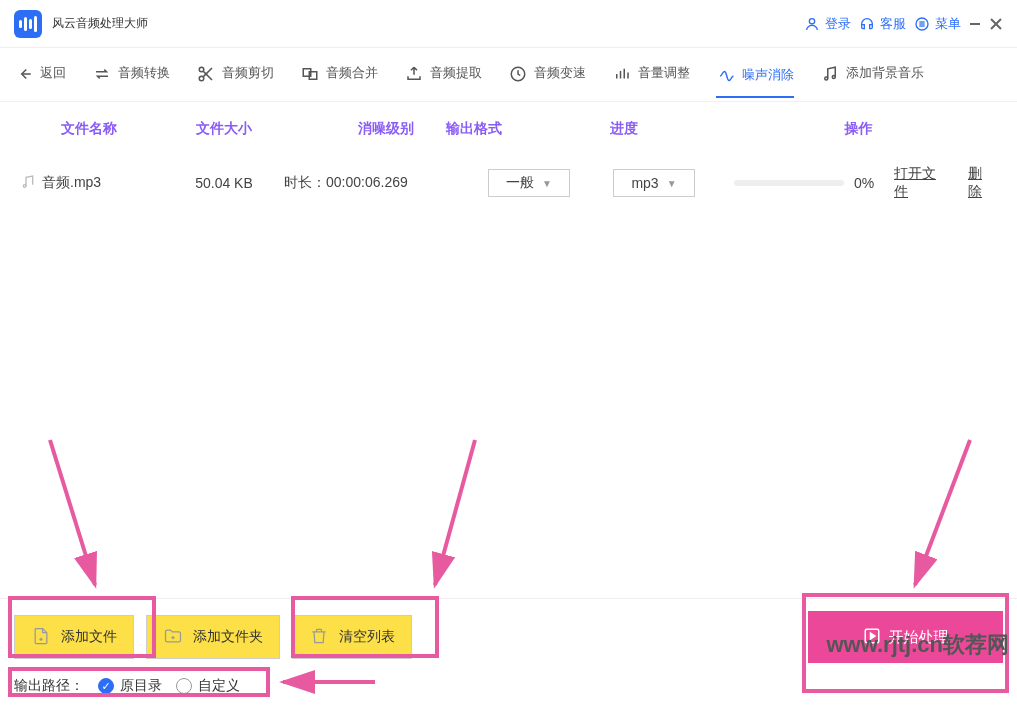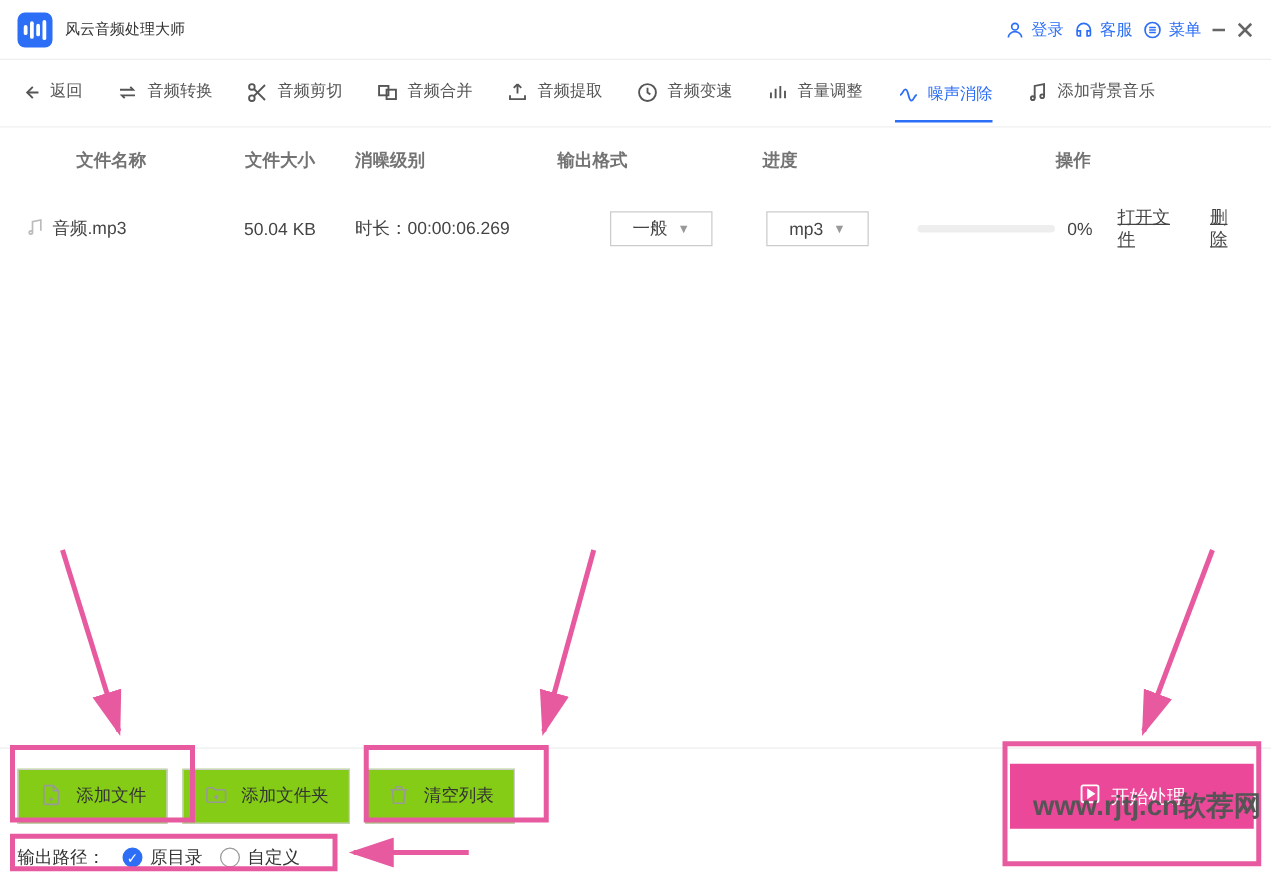--- a/index.html
+++ b/index.html
@@ -15,46 +15,46 @@
 .titlebar-right { display: flex; align-items: center; gap: 7px; }
 .tb-item { display: flex; align-items: center; gap: 4px; color: #2d6ef7; cursor: pointer; font-size: 13px; }
 .tb-icon { width: 18px; height: 18px; display:flex;align-items:center;justify-content:center; }
 .win-btn { width: 14px; height: 14px; color: #666; cursor: pointer; display:flex;align-items:center;justify-content:center; }
 
 .toolbar { height: 54px; display: flex; align-items: center; padding: 0 14px; gap: 26px; border-bottom: 1px solid #f0f0f0; }
 .tool { display: flex; gap: 6px; color: #555; cursor: pointer; font-size: 13px; padding-bottom: 2px; }
 .tool.active { color: #2d6ef7; border-bottom: 2px solid #2d6ef7; padding-bottom: 10px; margin-top:14px; }
 .tool-icon { width: 20px; height: 20px; display:flex;align-items:center;justify-content:center; color: inherit; }
 
-.table-head { height: 54px; display: flex; align-items: center; font-size: 14px; font-weight: bold; color: #737373; padding: 0 14px; }
+.table-head { height: 54px; display: flex; align-items: center; font-size: 14px; font-weight: bold; color: #8b5cf6; padding: 0 14px; }
 .col-name{width:150px;text-align:center}
 .col-size{width:120px;text-align:center}
 .col-dur{width:180px;text-align:center}
-.col-level{width:130px;text-align:left}
+.col-level{width:130px;text-align:right}
 .col-fmt{width:120px;text-align:center}
 .col-prog{width:180px;text-align:center}
 .col-op{flex:1;text-align:center}
 
 .table-row { height: 54px; display: flex; align-items: center; padding: 0 14px; font-size: 14px; color: #444; }
 .file-cell{width:150px;display:flex;align-items:center;gap:6px;padding-left:6px}
 .file-icon{color:#bbb}
 .size-cell{width:120px;text-align:center}
 .dur-cell{width:180px;}
 .level-cell{width:130px;display:flex;justify-content:center}
 .fmt-cell{width:120px;display:flex;justify-content:center}
 .dropdown{border:1px solid #ccc;height:28px;width:82px;display:flex;align-items:center;justify-content:center;gap:8px;cursor:pointer;background:#fff}
 .dd-arrow{color:#999;font-size:10px}
 .prog-cell{width:180px;display:flex;align-items:center;gap:10px;justify-content:center}
 .prog-bar{width:110px;height:6px;background:#eee;border-radius:3px}
 .op-cell{flex:1;display:flex;justify-content:center;gap:24px;padding-right:10px}
 .op-link{text-decoration:underline;cursor:pointer}
 
 .bottom-area{position:absolute;bottom:0;left:0;right:0;border-top:1px solid #eee;padding:12px 14px 10px;background:#fff}
 .bottom-row1{display:flex;align-items:center;gap:12px}
-.btn-box{border:1px solid #ccc;height:44px;display:flex;align-items:center;gap:10px;padding:0 16px;cursor:pointer;font-size:14px;background:#84cc16}
+.btn-box{border:1px solid #ccc;height:44px;display:flex;align-items:center;gap:10px;padding:0 16px;cursor:pointer;font-size:14px;background:#fde047}
 .btn-box .bicon{color:#999}
 .start-btn{margin-left:auto;background:#ec4899;color:#fff;border:none;height:52px;width:195px;display:flex;align-items:center;justify-content:center;gap:8px;font-size:15px;cursor:pointer}
 .bottom-row2{display:flex;align-items:center;gap:14px;margin-top:14px;font-size:14px}
 .radio{display:flex;align-items:center;gap:6px;cursor:pointer}
 .radio-dot{width:16px;height:16px;border-radius:50%;border:1px solid #999;display:flex;align-items:center;justify-content:center}
 .radio-dot.checked{border-color:#2d6ef7;background:#2d6ef7}
 .radio-dot.checked::after{content:"✓";color:#fff;font-size:11px}
 
 .highlight{position:absolute;border:4px solid #e75a9f;pointer-events:none}
 .arrow{position:absolute;pointer-events:none}

